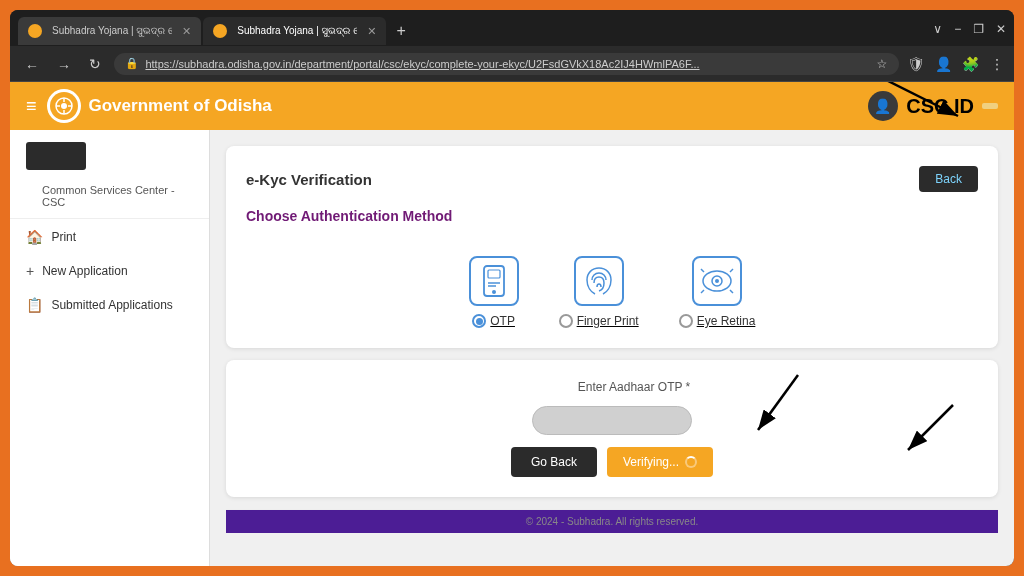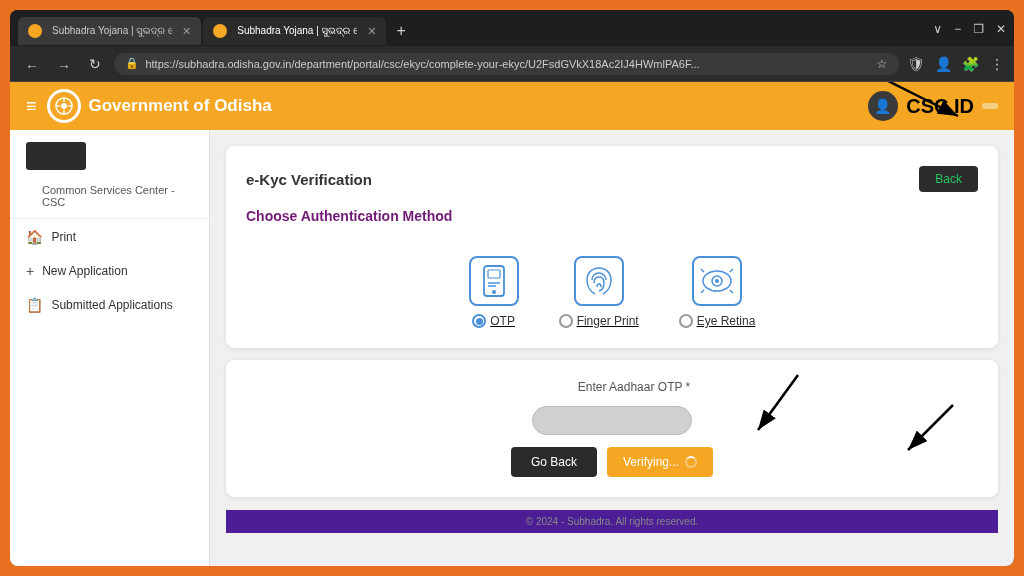--- a/index.html
+++ b/index.html
@@ -110,20 +110,21 @@
       display: flex;
       align-items: center;
       gap: 6px;
       font-size: 11px;
       color: #ccc;
     }
 
     .address-url {
       font-size: 11px;
       color: #ccc;
+      text-decoration: underline;
     }
 
     .nav-right {
       display: flex;
       gap: 10px;
       align-items: center;
       color: #ccc;
       font-size: 14px;
     }
 
@@ -294,21 +295,21 @@
     }
 
     .card-title {
       font-size: 15px;
       font-weight: bold;
       color: #333;
     }
 
     .back-button {
       background: #2b2b2b;
-      color: #22c55e;
+      color: #7dd3fc;
       border: none;
       padding: 6px 16px;
       border-radius: 4px;
       font-size: 12px;
       cursor: pointer;
     }
 
     
     .auth-title {
       text-align: left;

